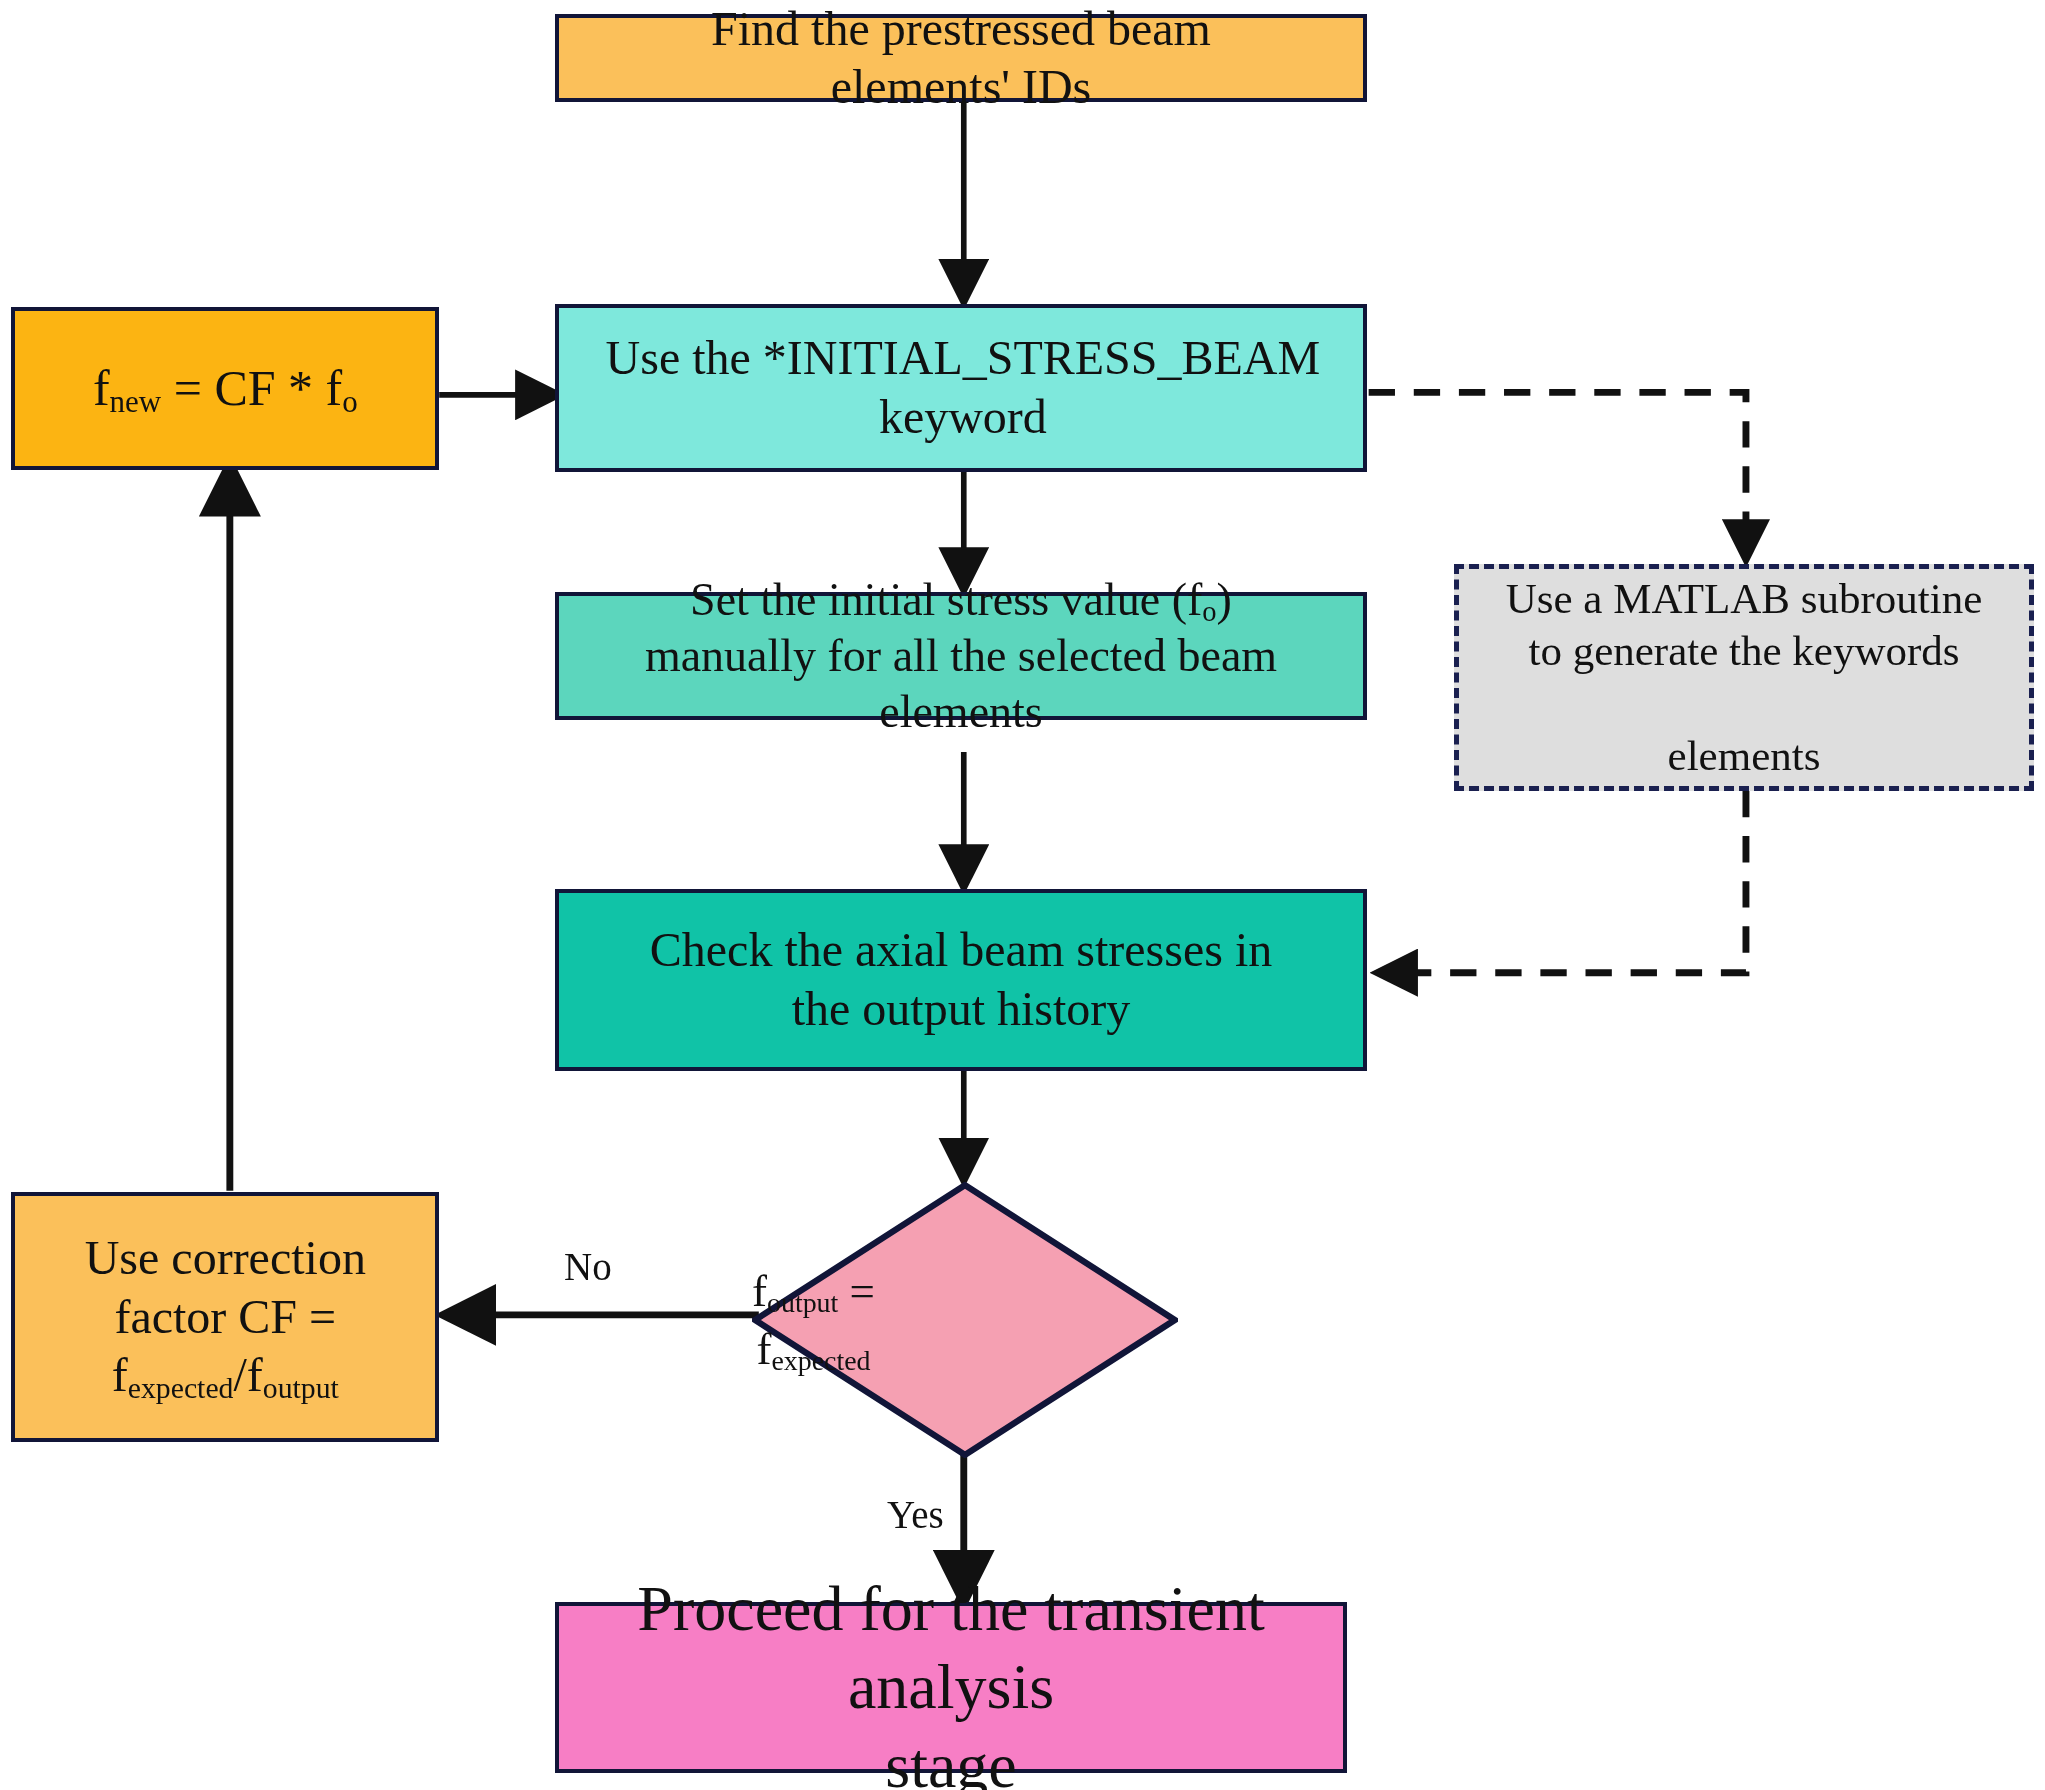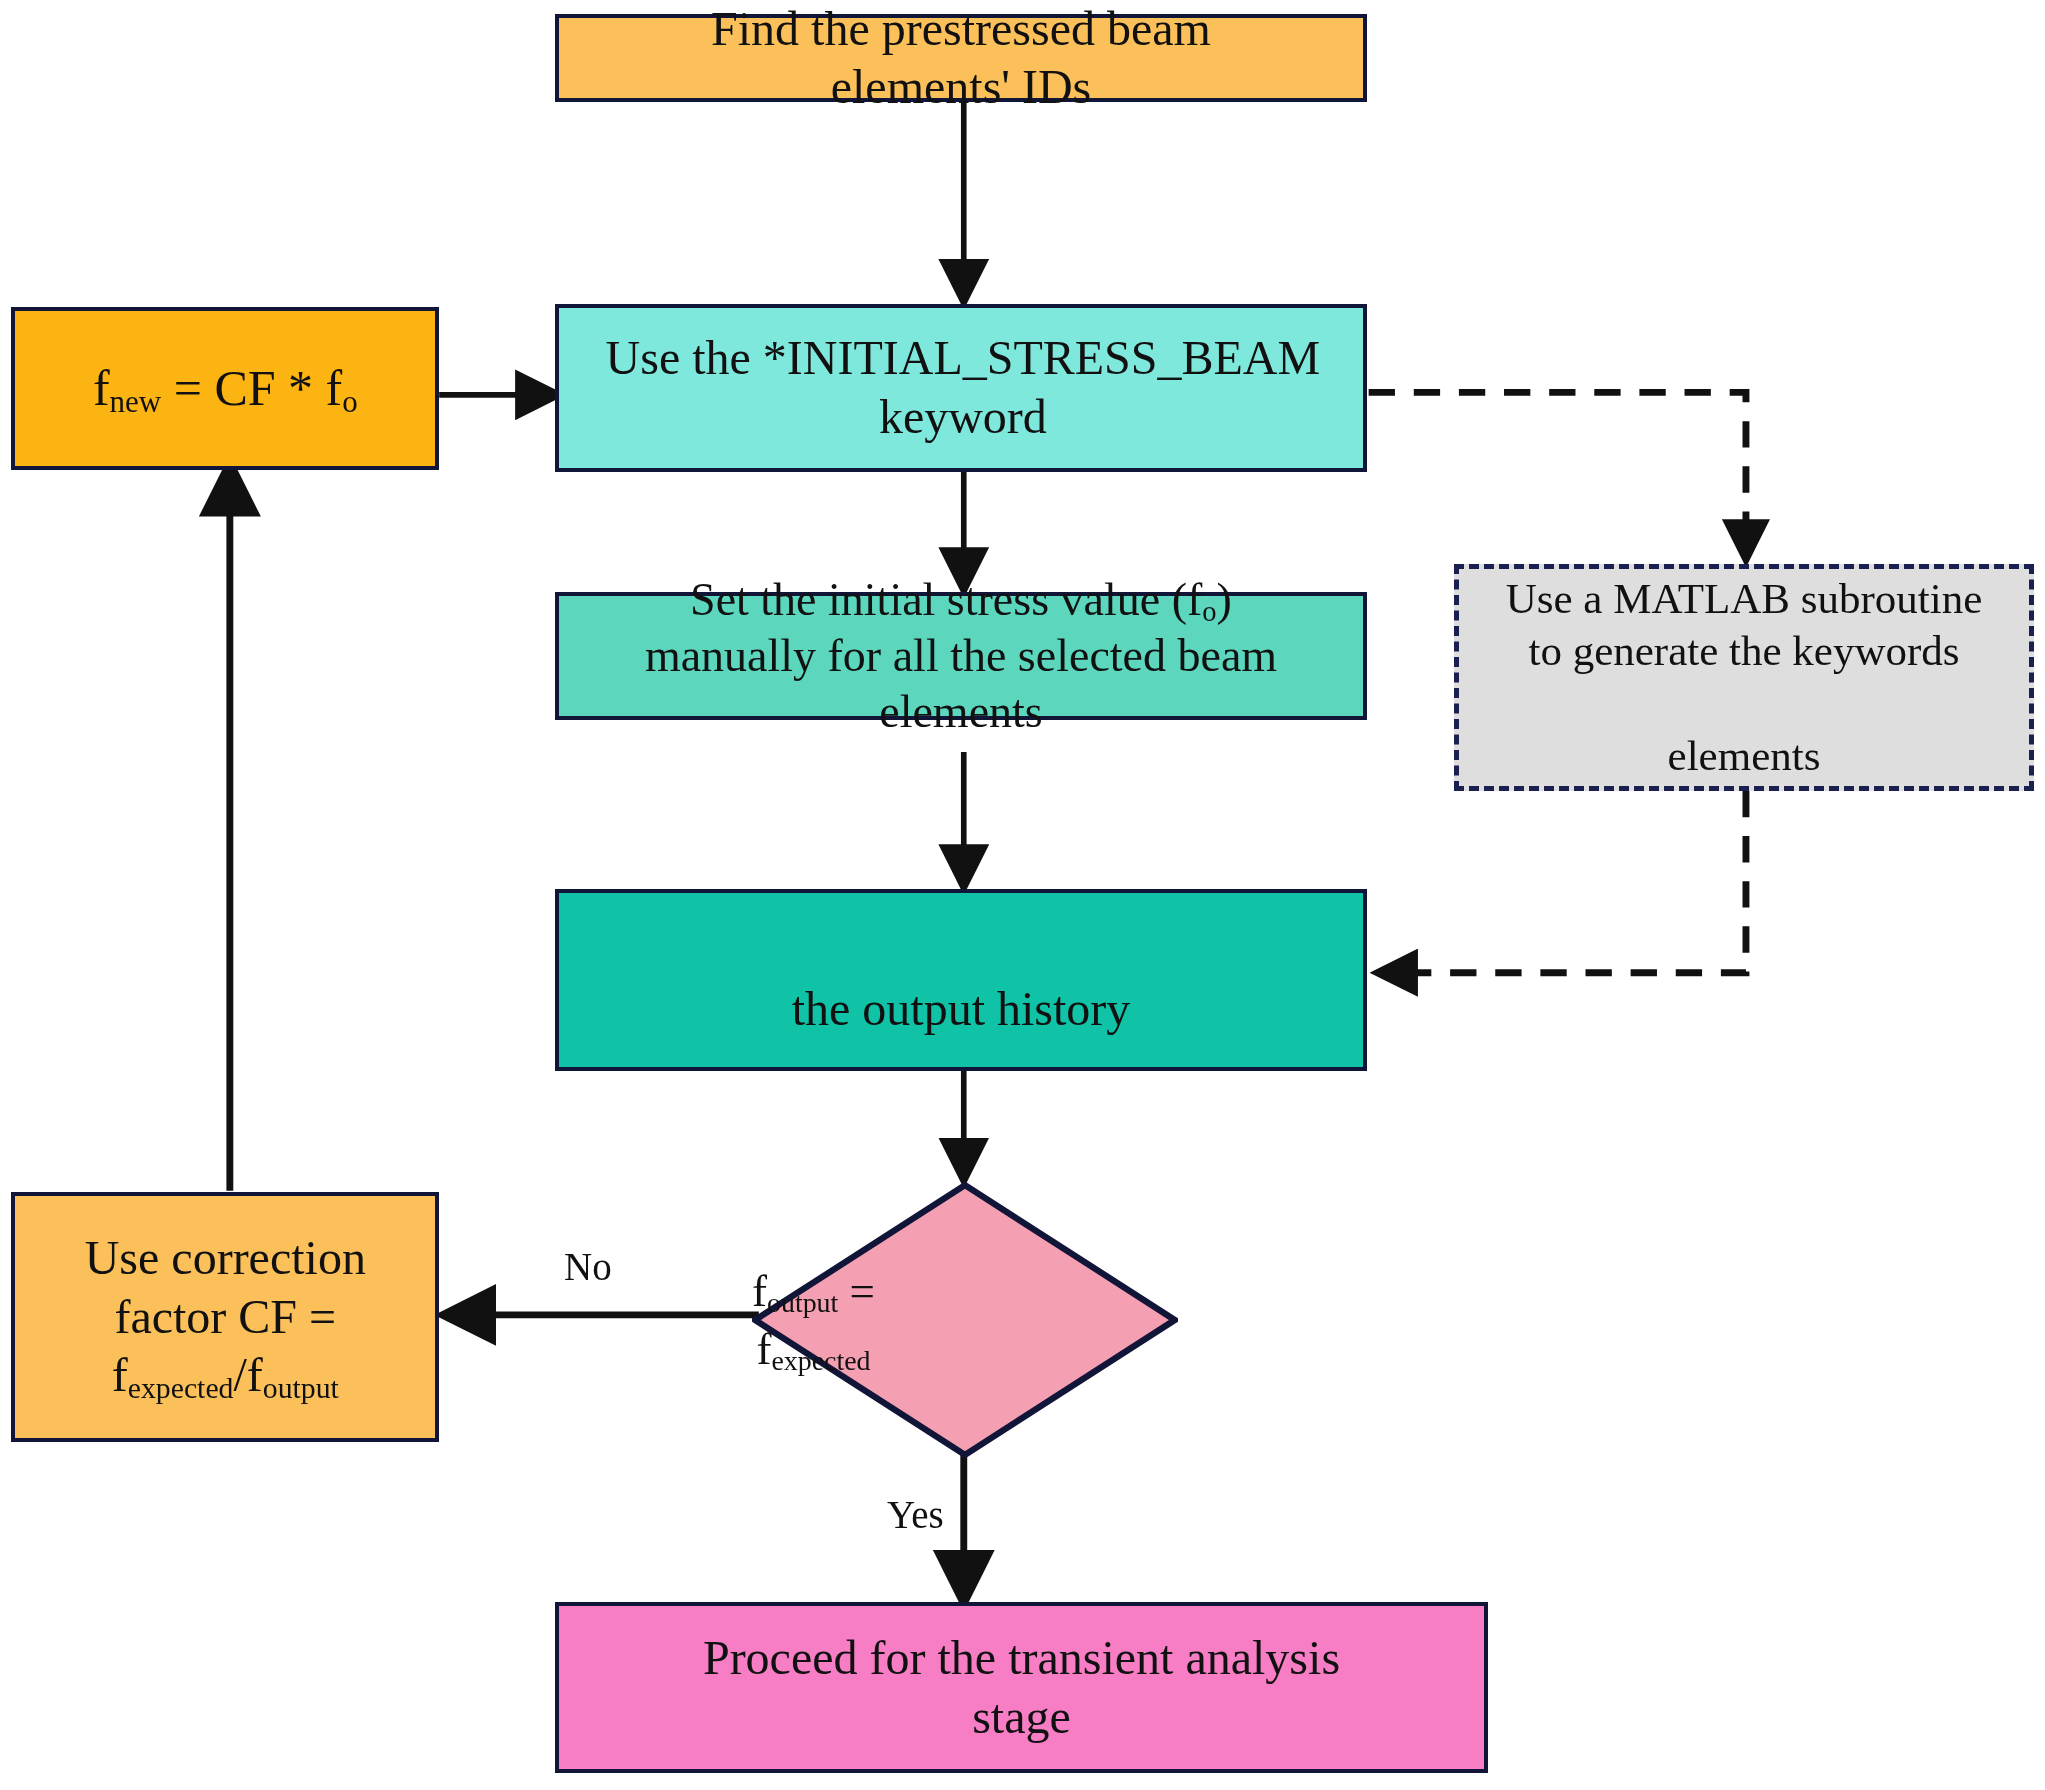--- a/index.html
+++ b/index.html
@@ -121,38 +121,38 @@
 
   <div class="node" style="left:555px;top:592px;width:812px;height:128px;background:#5CD6BD;font-size:46px;">
     <span class="txt"><span>Set the initial stress value (f</span><sub>o</sub><span>)</span><br><span>manually for all the selected beam</span><br><span>elements</span></span>
   </div>
 
   <div class="node dashed" style="left:1454px;top:564px;width:580px;height:227px;background:#DEDEDE;font-size:43px;">
     <span class="txt"><span>Use a MATLAB subroutine</span><br><span>to generate the keywords</span><br><br><span>elements</span></span>
   </div>
 
   <div class="node" style="left:555px;top:889px;width:812px;height:182px;background:#10C3A7;font-size:48px;">
-    <span class="txt"><br><span>the output history</span></span>
+    <span class="txt"><span>Check the axial beam stresses in</span><br><span>the output history</span></span>
   </div>
 
   <div class="diamond" style="left:752px;top:1182px;width:426px;height:276px;">
     <svg class="dshape" viewBox="0 0 680 440" preserveAspectRatio="none">
       <polygon points="340,5 675,220 340,435 5,220" fill="#F5A0B2" stroke="#111538" stroke-width="10"></polygon>
     </svg>
     <span class="dtxt" style="font-size:45px;">
       <span>f</span><sub>output</sub><span> =</span><br>
       <span>f</span><sub>expected</sub>
     </span>
   </div>
 
   <div class="node" style="left:11.3px;top:1192px;width:428px;height:250px;background:#FBC05A;font-size:48px;">
     <span class="txt"><span>Use correction</span><br><span>factor CF =</span><br><span>f</span><sub>expected</sub><span>/f</span><sub>output</sub></span>
   </div>
 
-  <div class="node" style="left:555px;top:1602px;width:933px;height:171px;background:#F77EC5;font-size:48px;">
+  <div class="node" style="left:555px;top:1602px;width:792px;height:171px;background:#F77EC5;font-size:64px;">
     <span class="txt"><span>Proceed for the transient analysis</span><br><span>stage</span></span>
   </div>
 
   <div class="edgelabel" style="left:564px;top:1244px;">No</div>
 
   <div class="edgelabel" style="left:887px;top:1492px;">Yes</div>
 
 </div>
 
 

